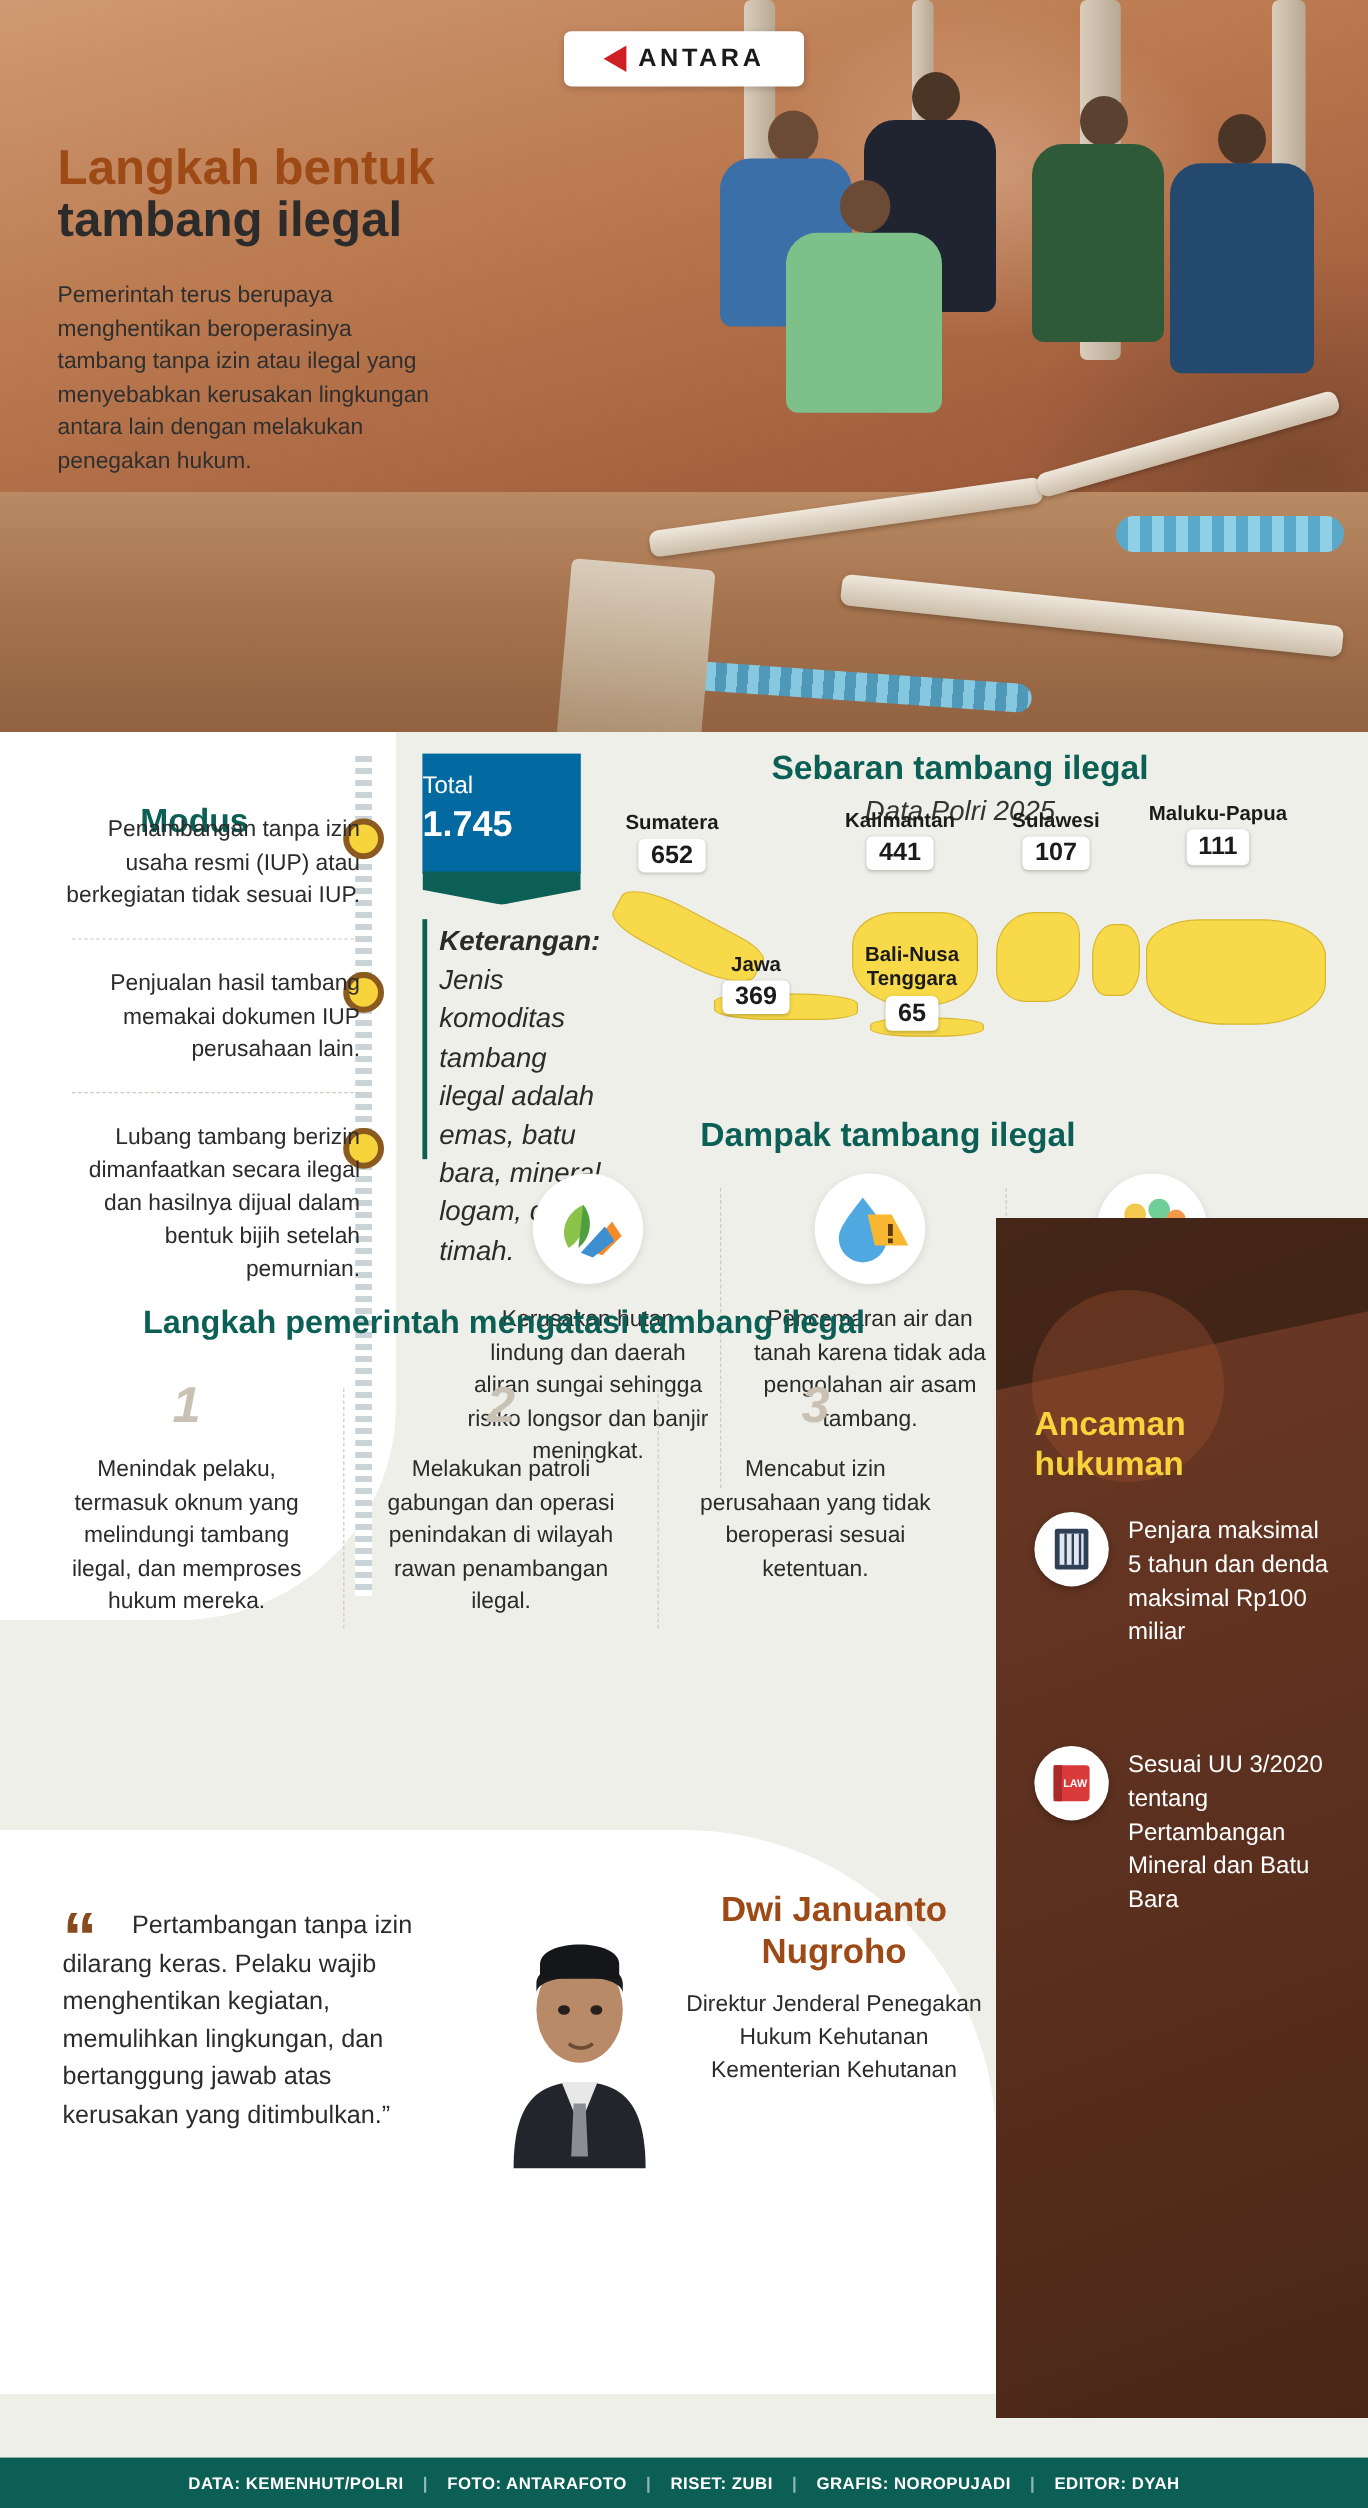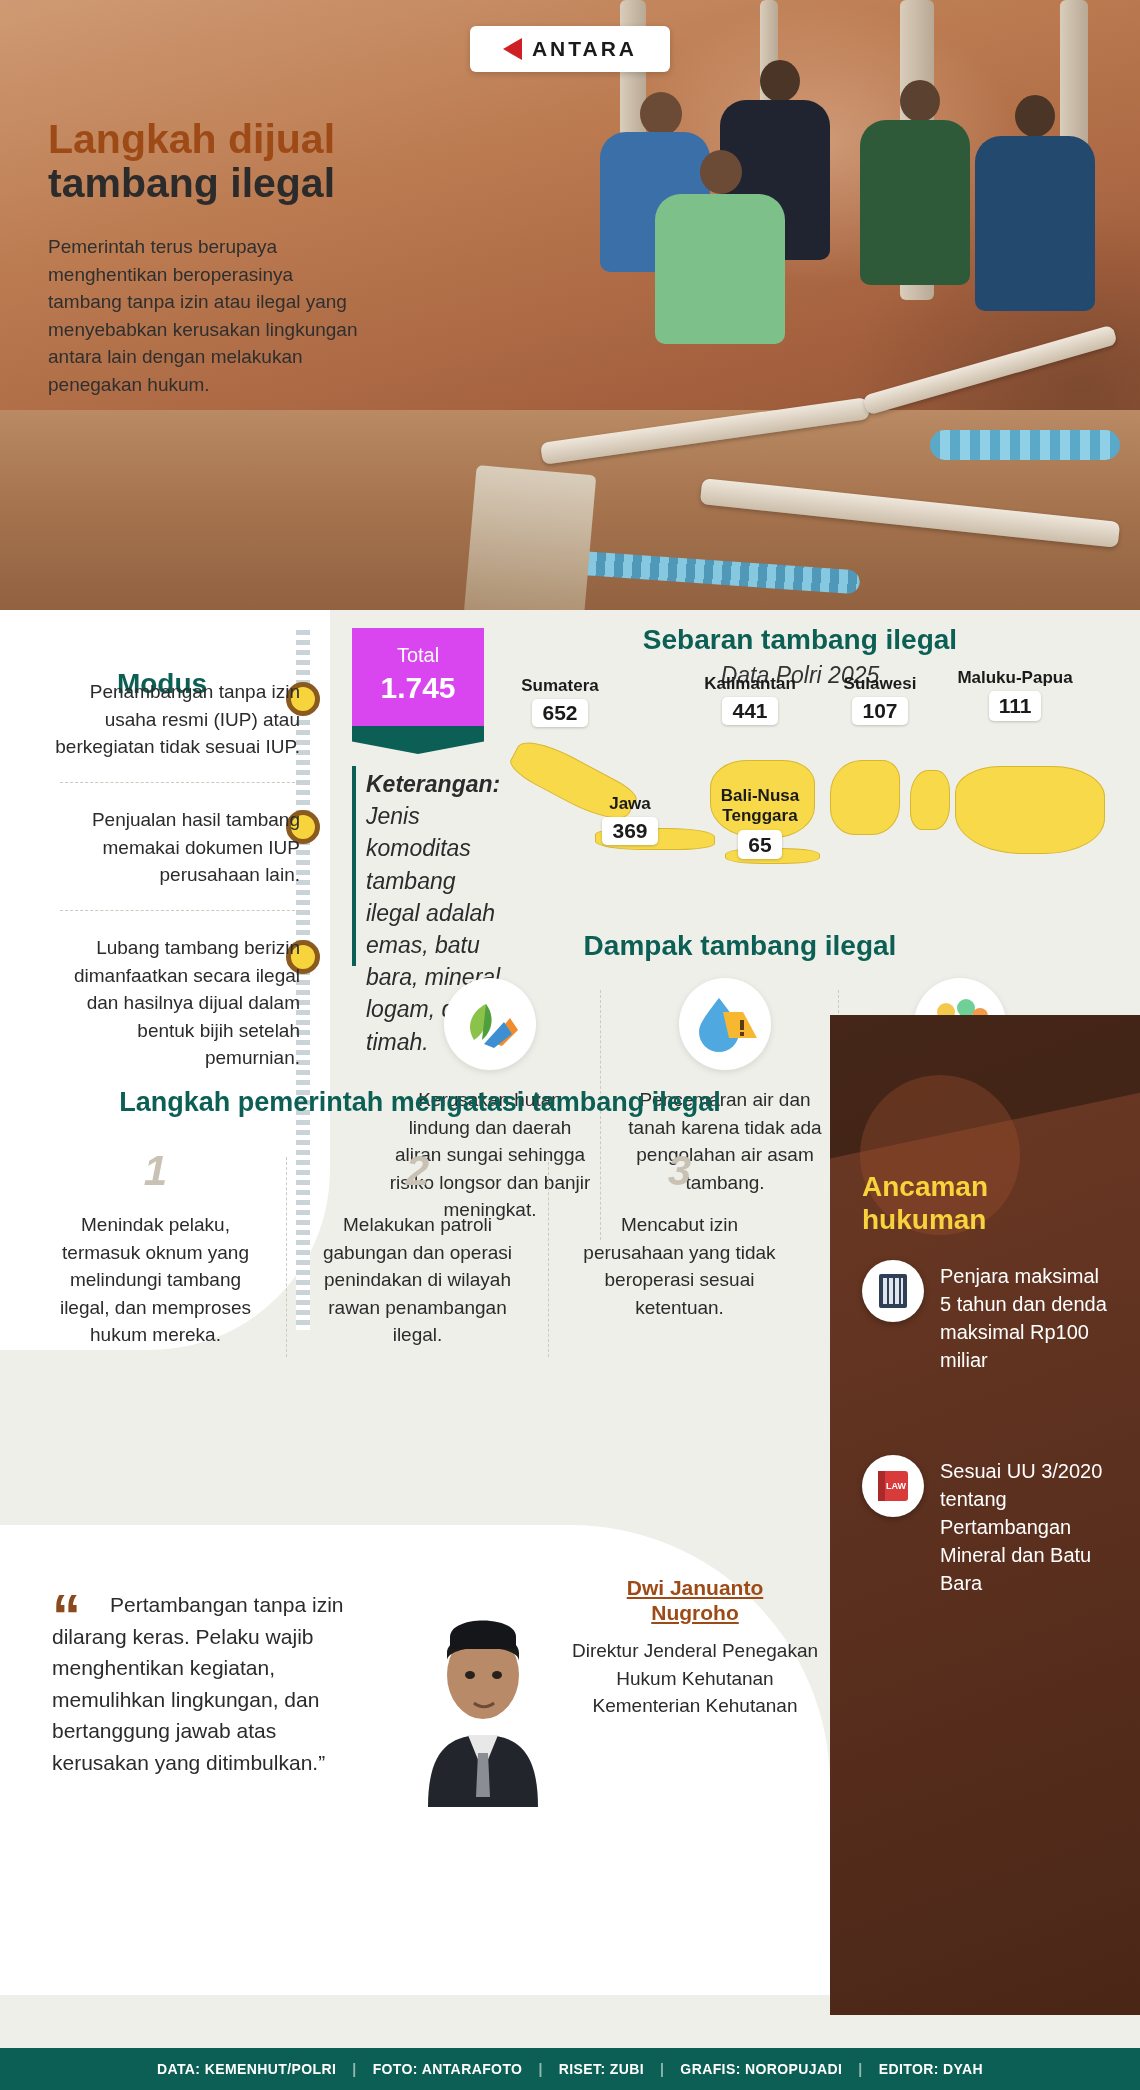--- a/index.html
+++ b/index.html
@@ -96,21 +96,21 @@
     position: absolute; right: 0; width: 260px; text-align: right;
     font-size: 19px; line-height: 1.45; color: #2b2b2b;
   }
   .modus-sep {
     position: absolute; width: 240px; right: 22px; border-top: 1px dashed #cfc9bd;
   }
 
   
   .total-flag {
     position: absolute; left: 352px; top: 18px; width: 132px; height: 100px;
-    background: #d946ef; color: #ffffff; text-align: center; padding-top: 16px;
+    background: #0369a1; color: #ffffff; text-align: left; padding-top: 16px;
   }
   .total-flag:after {
     content: ""; position: absolute; left: 0; bottom: -26px; width: 132px; height: 28px;
     background: #0b5f54;
     clip-path: polygon(0 0, 100% 0, 100% 55%, 50% 100%, 0 55%);
   }
   .total-label { font-size: 20px; }
   .total-value { font-size: 30px; font-weight: bold; margin-top: 4px; }
   .ket-rule {
     position: absolute; left: 352px; top: 156px; width: 4px; height: 200px; background: #0b5f54;
@@ -208,21 +208,21 @@
   .qmark {
     position: absolute; left: 52px; top: 70px;
     font-size: 58px; line-height: .7; font-weight: bold; color: #8a4a1e; letter-spacing: -4px;
   }
   .quote-text {
     position: absolute; left: 52px; top: 64px; width: 320px;
     font-size: 21px; line-height: 1.5; color: #2b2b2b; text-indent: 58px;
   }
   .person-art { position: absolute; left: 398px; top: 32px; width: 170px; height: 250px; }
   .speaker { position: absolute; left: 560px; top: 50px; width: 270px; text-align: center; }
-  .speaker-name { font-size: 21px; font-weight: bold; color: #9d4a17; line-height: 1.2; text-decoration: underline; }
+  .speaker-name { font-size: 29px; font-weight: bold; color: #9d4a17; line-height: 1.2; }
   .speaker-role { margin-top: 12px; font-size: 19px; line-height: 1.45; color: #2b2b2b; }
 
   
   .footer {
     position: absolute; left: 0; bottom: 0; width: 1140px; height: 42px;
     background: #0b5f54; color: #ffffff;
     display: flex; align-items: center; justify-content: center; gap: 16px;
     font-size: 14px; font-weight: bold; letter-spacing: .4px;
   }
   .fsep { opacity: .55; }
@@ -263,21 +263,21 @@
       <div class="ph" style="left:560px; top:560px; width:300px; height:24px; border-radius:12px; background:repeating-linear-gradient(90deg,#4f98b8 0 9px,#86c8e0 9px 18px); transform:rotate(4deg);"></div>
       <div class="ph" style="left:470px; top:470px; width:120px; height:150px; background:linear-gradient(180deg,#d9cdbb,#ab8e6e); border-radius:6px; transform:rotate(5deg);"></div>
     </div>
 
     <div class="logo">
       <span class="logo-mark"></span>
       <span class="logo-text">ANTARA</span>
     </div>
 
     <div class="hero-text">
-      <div class="title1">Langkah dijual</div>
+      <div class="title1">Langkah bentuk</div>
       <div class="title2">tambang ilegal</div>
       <div class="hero-desc">Pemerintah terus berupaya menghentikan beroperasinya tambang tanpa izin atau ilegal yang menyebabkan kerusakan lingkungan antara lain dengan melakukan penegakan hukum.</div>
     </div>
   </div>
 
   <div class="band2" style="position:absolute; left:0; top:610px; height:470px;">
     <div class="white-panel"></div>
 
     <div class="modus-title">Modus</div>
 

